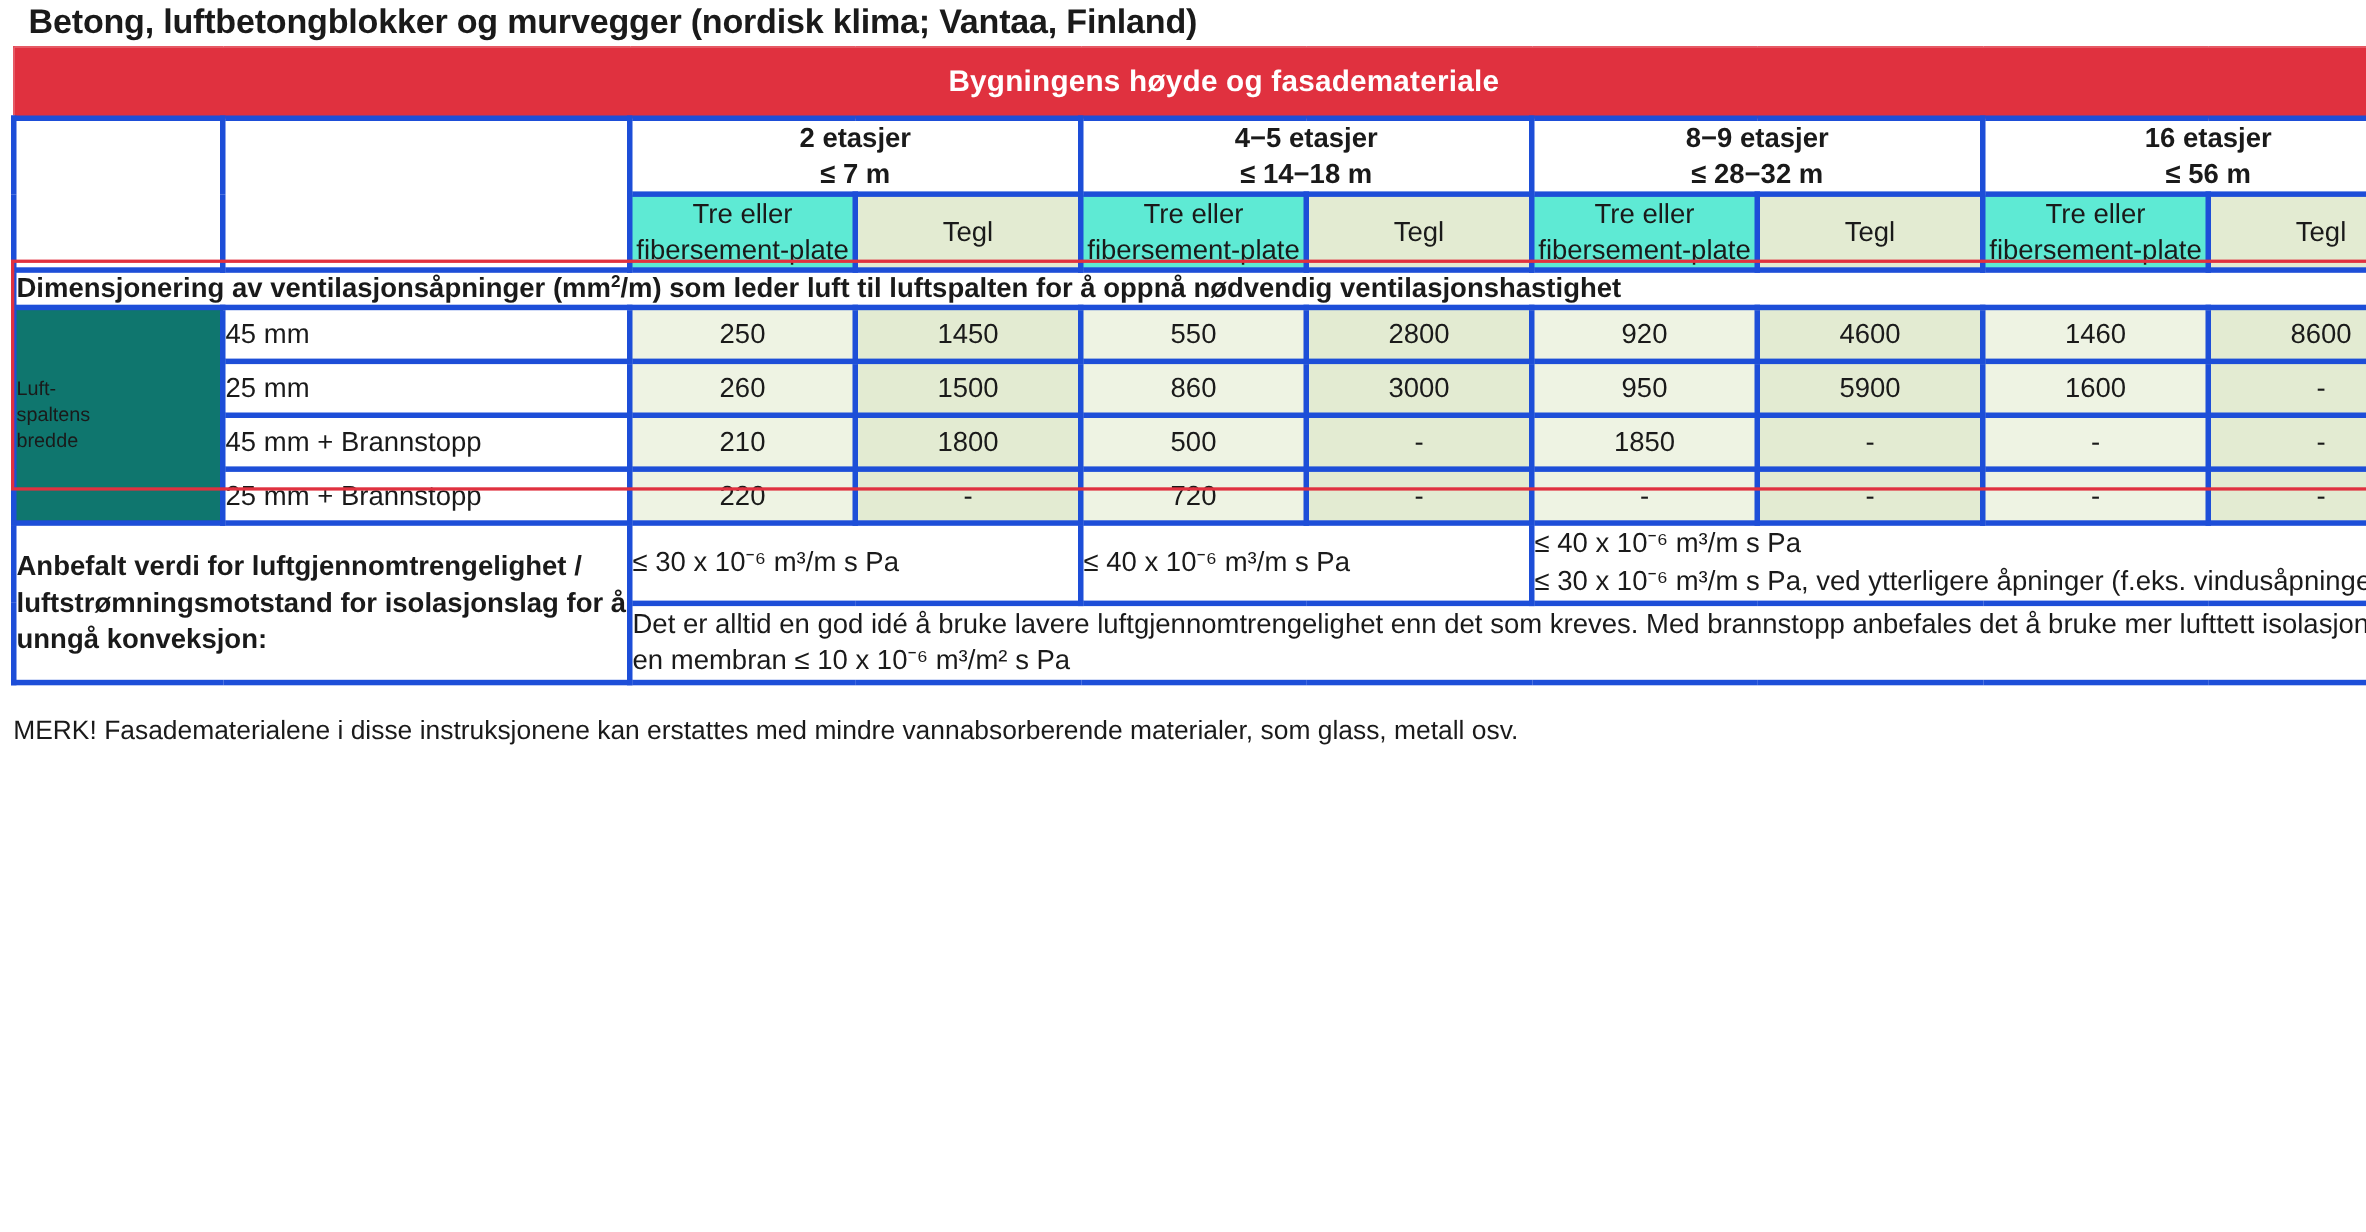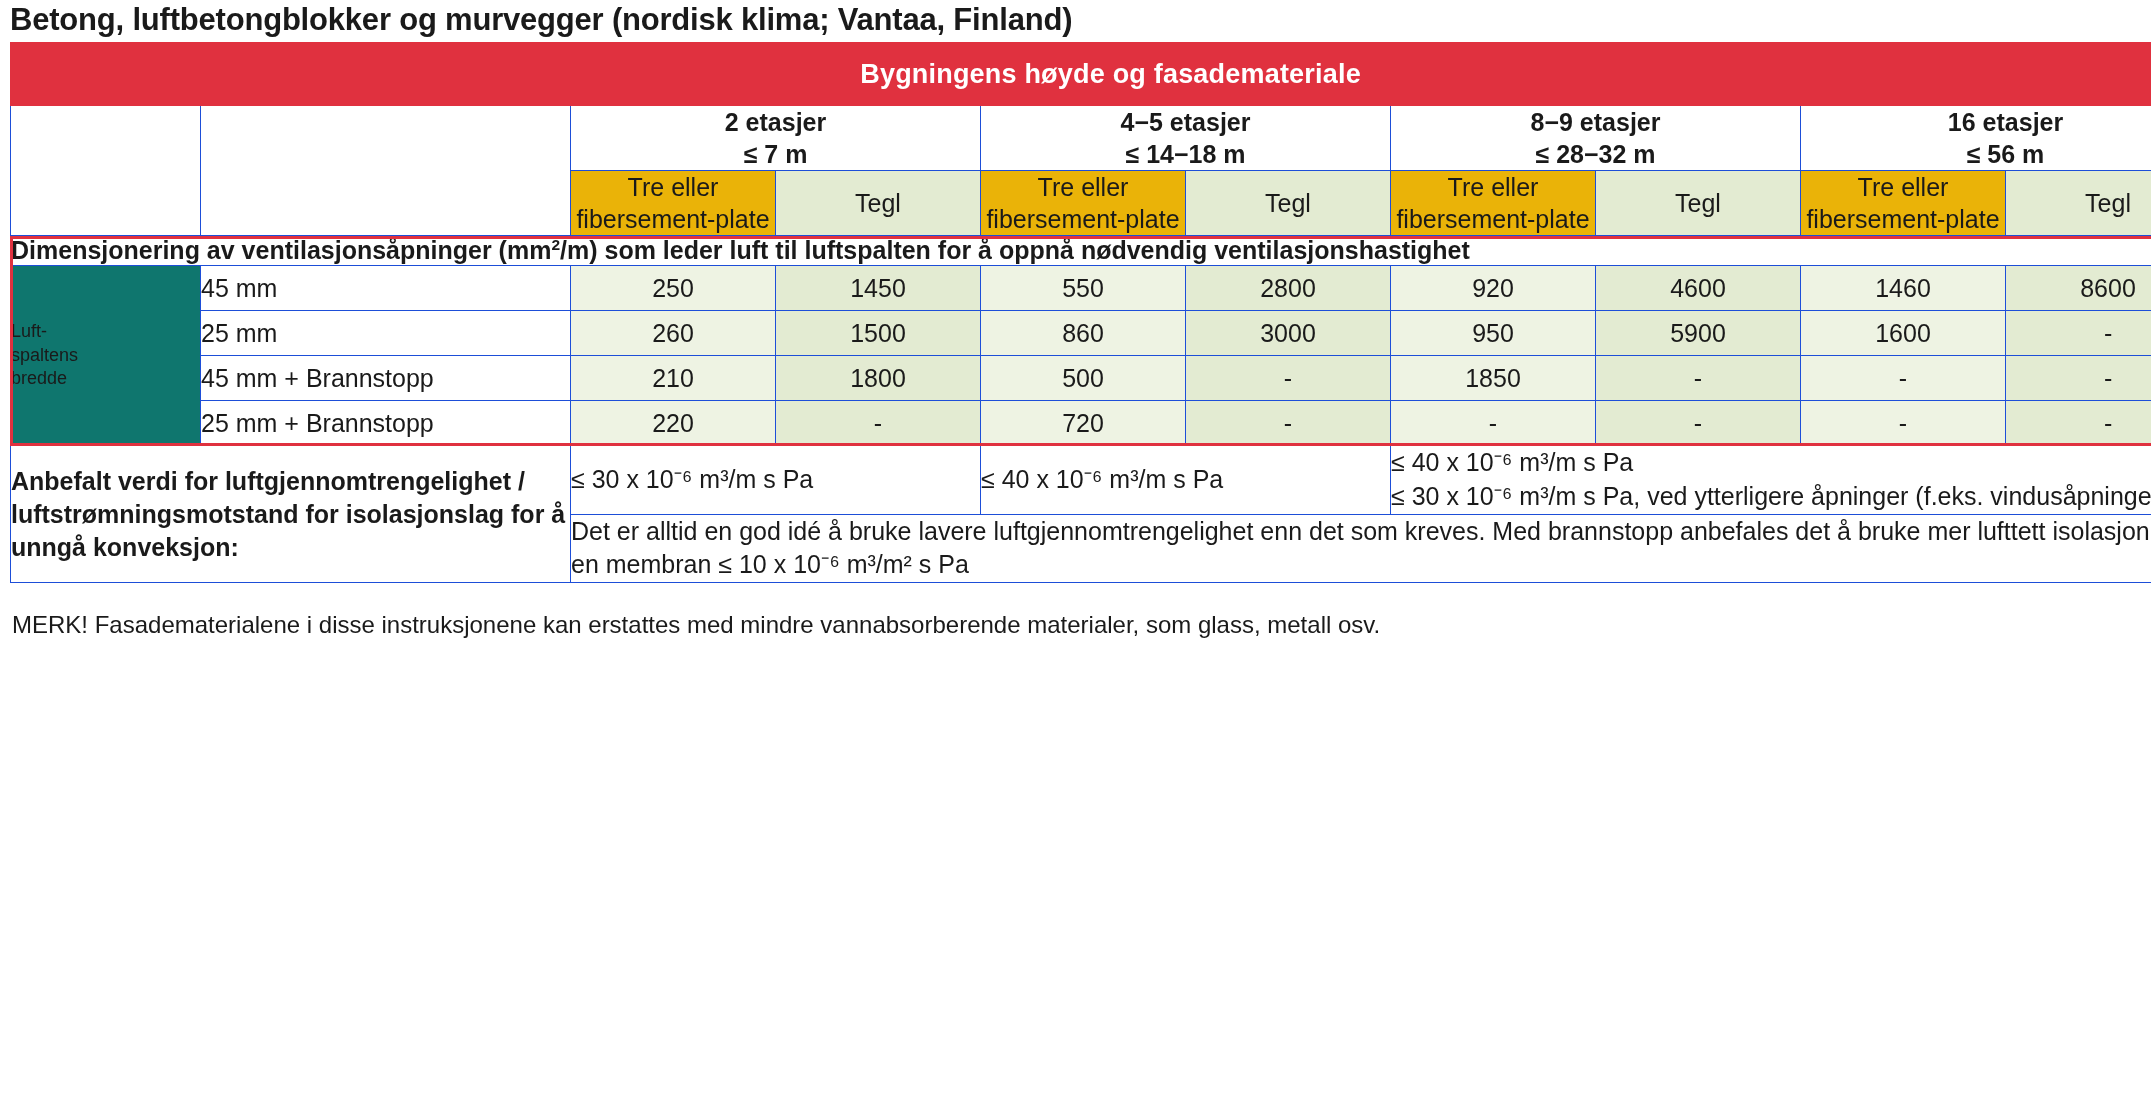--- a/index.html
+++ b/index.html
@@ -15,39 +15,39 @@
     overflow: hidden;
   }
   .page {
     padding: 0 10px 0 10px;
     box-sizing: border-box;
   }
   .title {
     font-size: 31px;
     font-weight: bold;
     letter-spacing: -0.2px;
-    margin: 0 0 4px 0;
+    margin: 0 0 4px 16px;
     padding-top: 2px;
   }
   .subtitle {
     font-size: 28px;
     font-weight: normal;
     line-height: 1.28;
     color: #262626;
     margin: 0 0 16px 0;
     max-width: 2120px;
   }
 
   table.maintable {
     border-collapse: collapse;
     width: 2131px;
     table-layout: fixed;
   }
   table.maintable td, table.maintable th {
-    border: 1px solid #1d4ed8;
+    border: 5px solid #1d4ed8;
     padding: 0;
     vertical-align: middle;
   }
 
   .redbar {
     background: #e0313f;
     color: #ffffff;
     font-size: 27px;
     font-weight: bold;
     text-align: center;
@@ -64,21 +64,21 @@
     padding: 12px 4px;
     background: #ffffff;
   }
   .mat-head {
     text-align: center;
     font-size: 25px;
     font-weight: normal;
     line-height: 1.28;
     padding: 10px 6px;
   }
-  .mat-wood { background: #eab308; }
+  .mat-wood { background: #5eead4; }
   .mat-brick { background: #e3ebd2; }
 
   .section-title td {
     font-size: 25px;
     font-weight: bold;
     padding: 13px 14px;
     background: #ffffff;
   }
 
   .rowlabel-vert {

